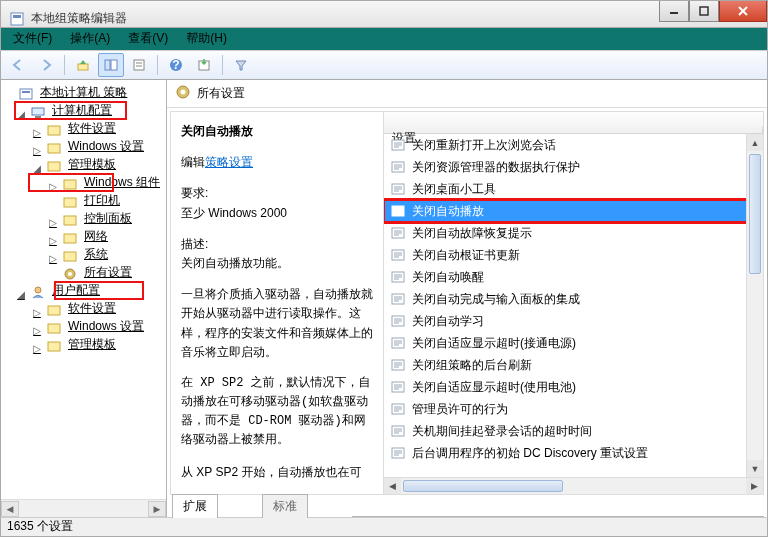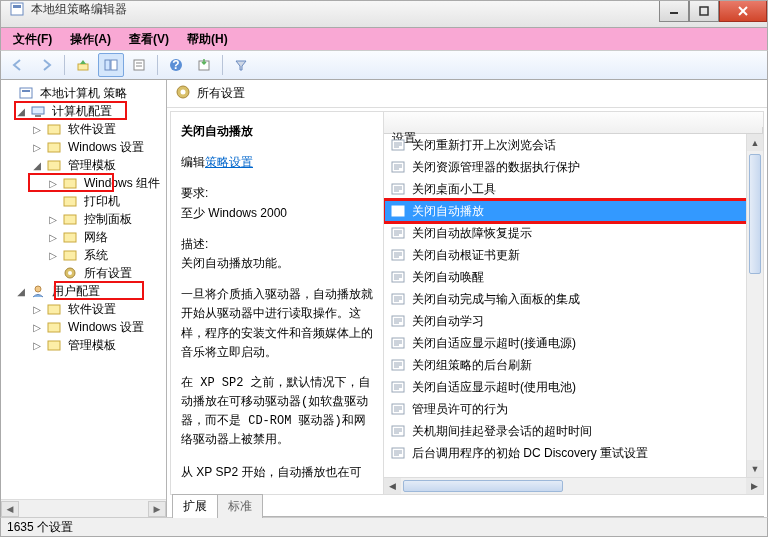--- a/index.html
+++ b/index.html
@@ -1,45 +1,45 @@
 <!DOCTYPE html>
 <html><head>
 <meta charset="utf-8">
 <style>
 * { box-sizing: border-box; margin: 0; padding: 0; font-family: "Microsoft YaHei", "SimSun", Tahoma, sans-serif; font-size: 12px; }
 body { background: #d4d0c8; width: 768px; height: 537px; overflow: hidden; }
 
 
-.titlebar { height: 28px; background: linear-gradient(#f7f7f7, #e4e4e4); border: 1px solid #aaa; display: flex; align-items: flex-start; padding-left: 8px; position: relative; }
+.titlebar { height: 28px; background: linear-gradient(#f7f7f7, #e4e4e4); border: 1px solid #aaa; display: flex; align-items: flex-end; padding-left: 8px; position: relative; }
 .titlebar .icon { width: 16px; height: 16px; margin-right: 6px; }
 .titlebar .title { color: #333; }
 .winbtns { position: absolute; right: 0; top: 0; display: flex; height: 21px; }
 .winbtn { width: 30px; height: 21px; display: flex; align-items: center; justify-content: center; border: 1px solid #888; background: linear-gradient(#f2f2f2,#d9d9d9); border-top:none;}
 .winbtn.close { width: 48px; background: linear-gradient(#e87a69,#d1462b); color:#fff; border-color:#a03020;}
 .winbtn.close svg line { stroke:#fff; }
 .winbtn.min, .winbtn.max { color:#444; }
 
 
-.menubar { height: 22px; background: #f9a8d4; border-left:1px solid #aaa; border-right:1px solid #aaa; display:flex; align-items:center; padding-left:4px; gap:2px;font-weight:bold;}
+.menubar { height: 22px; background: #0f766e; border-left:1px solid #aaa; border-right:1px solid #aaa; display:flex; align-items:flex-start; padding-left:4px; gap:2px;}
 .menubar .mi { padding: 2px 8px; cursor:default; }
 
 
 .toolbar { height: 30px; background: linear-gradient(#fafcff,#e6eefb); border:1px solid #aaa; border-top:1px solid #ccc; display:flex; align-items:center; padding:0 4px; gap:2px;}
 .tb-btn { width:26px; height:24px; display:flex; align-items:center; justify-content:center; border:1px solid transparent; border-radius:2px;}
 .tb-btn.disabled { opacity:0.45; }
 .tb-sep { width:1px; height:20px; background:#b8c4d8; margin:0 3px;}
 .tb-btn.active { border:1px solid #7aa7e0; background:#d4e6fb;}
 
 
 .main { display:flex; height: calc(537px - 28px - 22px - 30px - 20px); border-left:1px solid #aaa; border-right:1px solid #aaa; background:#fff;}
 
 
 .tree-pane { width:166px; border-right:1px solid #b4b4b4; background:#fff; overflow:hidden; display:flex; flex-direction:column;}
 .tree { flex:1; overflow:auto; padding:4px 2px;}
-.tree-row { display:flex; align-items:center; height:18px; white-space:nowrap; padding-left:2px;}
+.tree-row { display:flex; align-items:flex-end; height:18px; white-space:nowrap; padding-left:2px;text-decoration:underline;}
 .tree-row .tw { width:12px; text-align:center; color:#666; font-size:10px; cursor:default;}
 .tree-row .ic { width:16px; height:16px; margin:0 3px; display:flex; align-items:center; justify-content:center;}
 .tree-row .lbl { padding:1px 3px;}
 .folder-svg rect { fill:#fceea7; stroke:#caa93f;}
 .tree-scroll { height:18px; background:#f0f0f0; border-top:1px solid #ddd; display:flex; align-items:center;}
 .tree-scroll .lar, .tree-scroll .rar { width:18px; height:16px; background:#e8e8e8; border:1px solid #ccc; display:flex; align-items:center; justify-content:center; font-size:9px; color:#666;}
 .tree-scroll .track { flex:1; background:#f4f4f4;}
 
 
 .right-pane { flex:1; display:flex; flex-direction:column; background:#fff;}
@@ -60,27 +60,27 @@
 .list-row .ric { width:16px; height:14px; display:flex; align-items:center; justify-content:center;}
 .list-scroll-v { position:absolute; right:0; top:0; bottom:0; width:17px; background:#f0f0f0; border-left:1px solid #ddd;}
 .list-scroll-v .thumb { position:absolute; left:2px; right:2px; top:20px; height:120px; background:linear-gradient(90deg,#e4ecf7,#c7d8ef); border:1px solid #9db8d9; border-radius:2px;}
 .list-scroll-v .arr { position:absolute; left:0; right:0; height:17px; background:#e8e8e8; display:flex; align-items:center; justify-content:center; font-size:9px; color:#555;}
 .list-scroll-v .arr.up{ top:0;} .list-scroll-v .arr.dn{ bottom:0;}
 .list-scroll-h { height:17px; background:#f0f0f0; border-top:1px solid #ddd; display:flex;}
 .list-scroll-h .arr { width:17px; background:#e8e8e8; display:flex; align-items:center; justify-content:center; font-size:9px; color:#555;}
 .list-scroll-h .track { flex:1; position:relative;}
 .list-scroll-h .thumb { position:absolute; top:2px; bottom:2px; left:2px; width:160px; background:linear-gradient(#e4ecf7,#c7d8ef); border:1px solid #9db8d9; border-radius:2px;}
 
-.tabs { height:22px; display:flex; align-items:flex-end; padding-left:2px; margin:0 3px;}
+.tabs { height:22px; display:flex; align-items:flex-end; padding-left:2px; margin:0 3px;gap:45px;}
 .tab { padding:3px 10px; border:1px solid #b4b4b4; border-bottom:none; background:#fff; margin-right:-1px; position:relative; top:1px;}
 .tab.inactive { background:#f0f0f0; color:#666;}
 .tabs-fill { flex:1; border-bottom:1px solid #b4b4b4;}
 
 
-.statusbar { height:20px; background:#f0f0f0; border:1px solid #aaa; border-top:1px solid #ccc; display:flex; align-items:center; padding-left:6px;}
+.statusbar { height:20px; background:#f0f0f0; border:1px solid #aaa; border-top:1px solid #ccc; display:flex; padding-left:6px;}
 
 
 .annot { position:absolute; border:2px solid #e11; pointer-events:none;}
 .tree-wrap { position:relative; }
 
 </style>
 </head>
 <body>
 
 <div class="titlebar">

